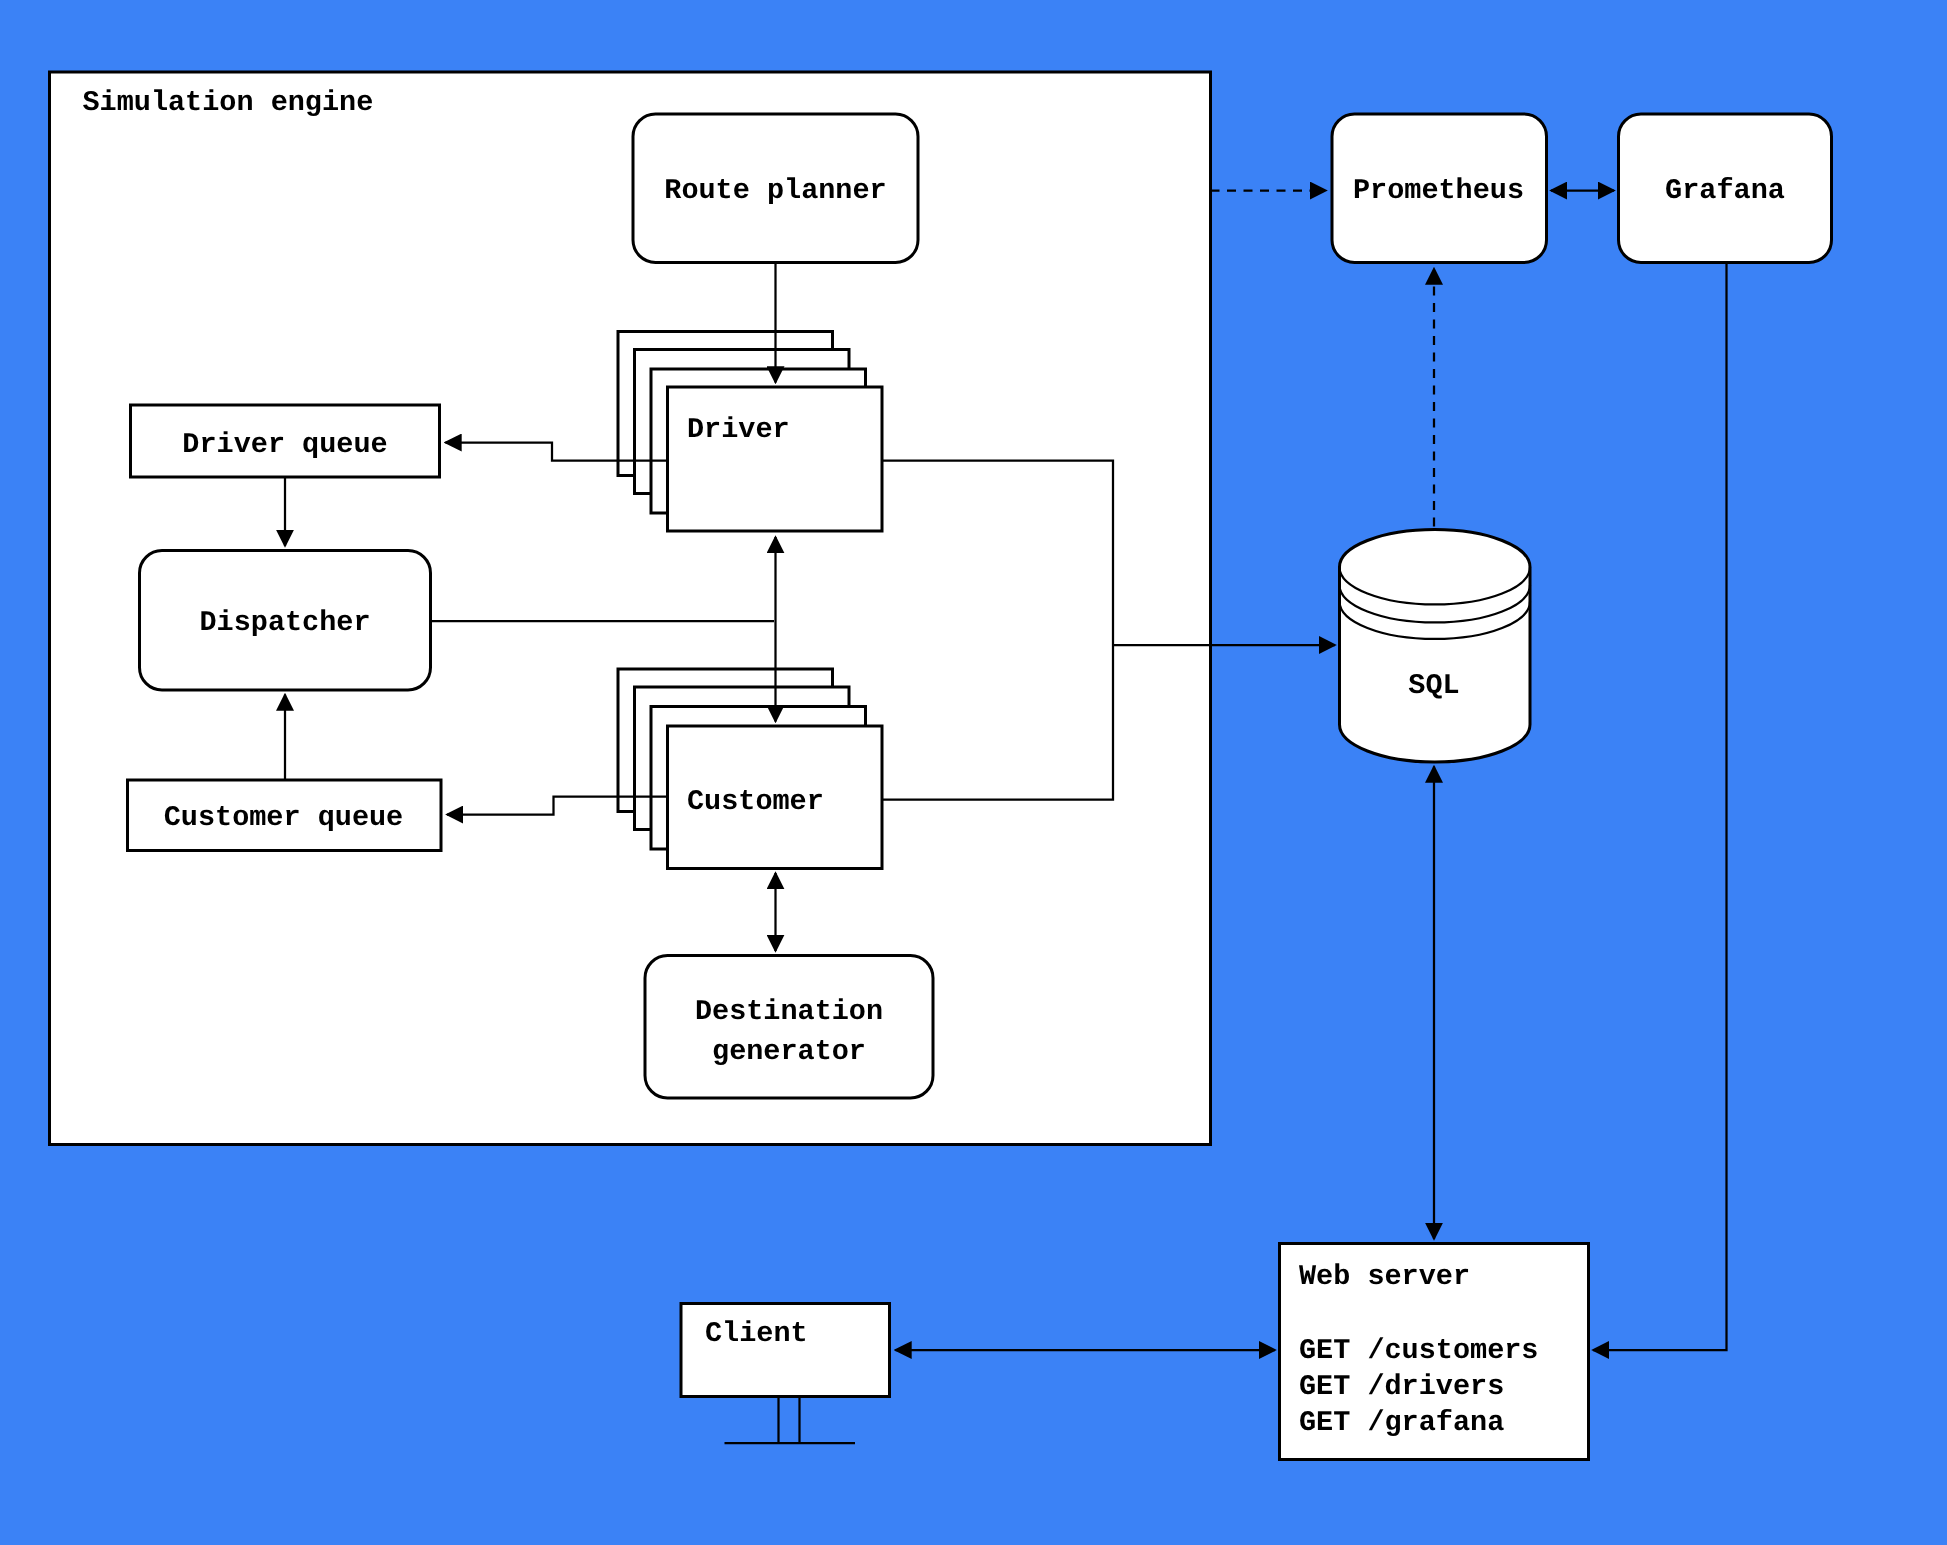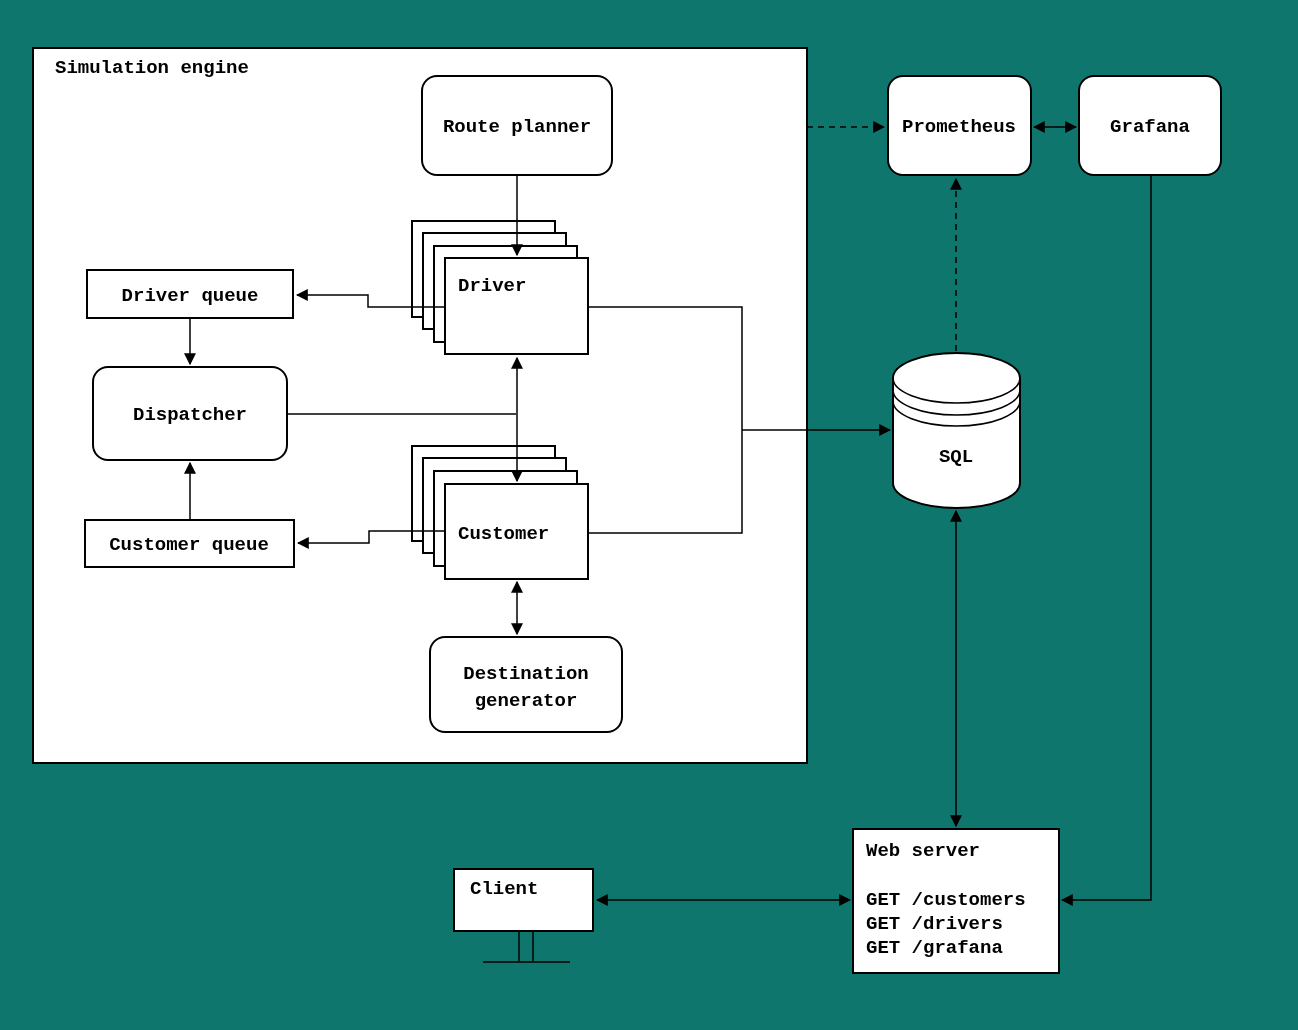--- a/index.html
+++ b/index.html
@@ -4,21 +4,21 @@
 <style>
   html, body {
     margin: 0;
     padding: 0;
     background: #ffffff;
   }
   .canvas {
     position: relative;
     width: 1298px;
     height: 1030px;
-    background: #0f766e;
+    background: #3b82f6;
     overflow: hidden;
   }
   svg text {
     font-family: "Liberation Mono", "DejaVu Sans Mono", monospace;
     font-weight: bold;
     font-size: 19px;
     fill: #000000;
   }
   svg .shape {
     fill: #ffffff;

